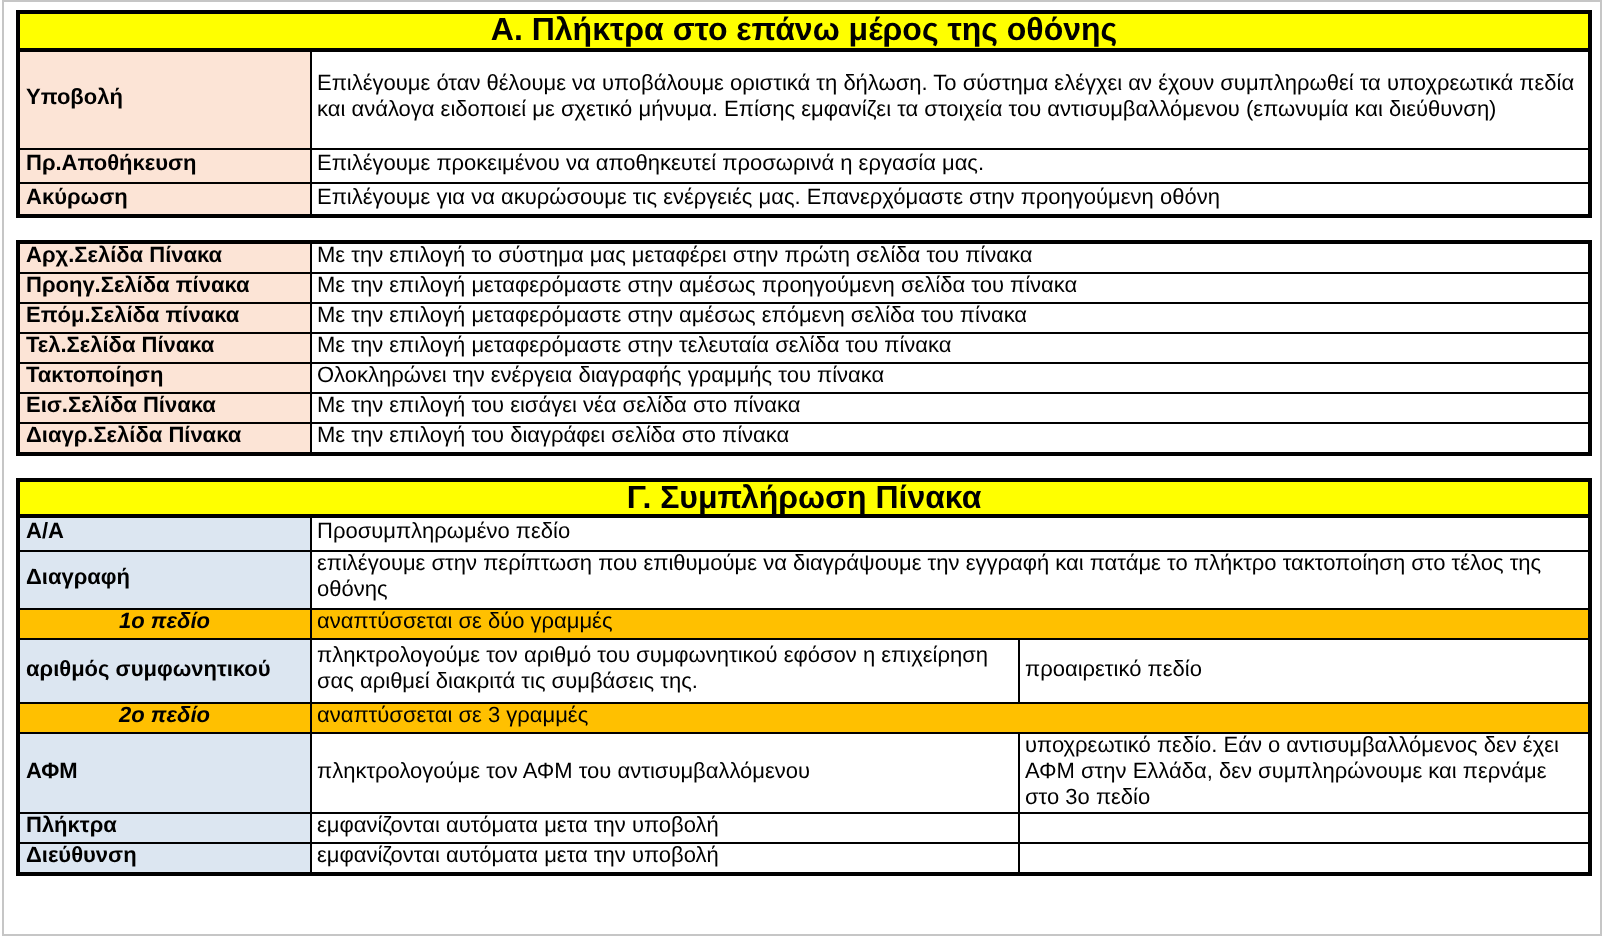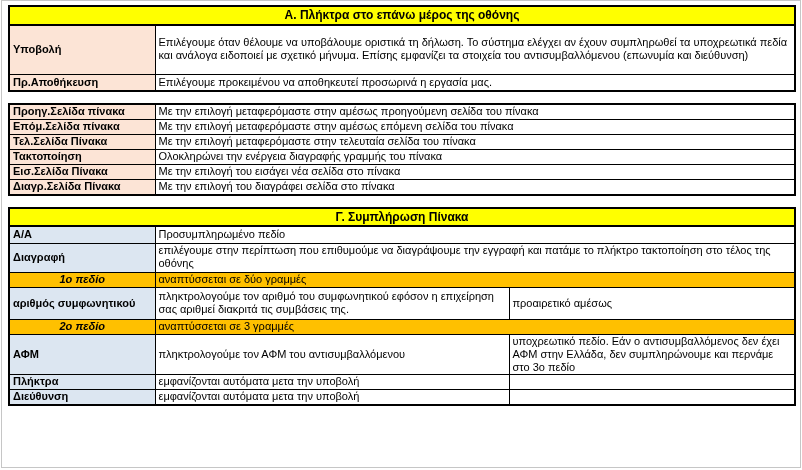--- a/index.html
+++ b/index.html
@@ -41,21 +41,21 @@
     line-height:13px;
     padding:0 3px;
     overflow:hidden;
     vertical-align:middle;
     box-sizing:border-box;
     text-align:left;
   }
   .tbl tr.hdr th{
     background:var(--header_bg);
     font-weight:bold;
-    font-size:12px;
+    font-size:16px;
     text-align:center;
     border-bottom:2px solid var(--grid);
   }
   .lbl{font-weight:bold;margin-top:26px;}
   .peach{background:var(--peach);}
   .blue{background:var(--blue);}
   .orange td{background:var(--orange);}
   .sublbl{font-weight:bold;text-align:center !important;font-style:italic;}
   .va-bottom{vertical-align:bottom;padding-bottom:2px !important;margin-left:44px;}
 </style>
@@ -74,29 +74,37 @@
         <th colspan="2">Α. Πλήκτρα στο επάνω μέρος της οθόνης</th>
       </tr>
       <tr style="height:49px">
         <td class="lbl peach">Υποβολή</td>
         <td class="va-bottom">Επιλέγουμε όταν θέλουμε να υποβάλουμε οριστικά τη δήλωση. Το σύστημα ελέγχει αν έχουν συμπληρωθεί τα υποχρεωτικά πεδία και ανάλογα ειδοποιεί με σχετικό μήνυμα. Επίσης εμφανίζει τα στοιχεία του αντισυμβαλλόμενου (επωνυμία και διεύθυνση)</td>
       </tr>
       <tr style="height:17px">
         <td class="lbl peach">Πρ.Αποθήκευση</td>
         <td>Επιλέγουμε προκειμένου να αποθηκευτεί προσωρινά η εργασία μας.</td>
       </tr>
+      <tr style="height:17px">
+        <td class="lbl peach">Ακύρωση</td>
+        <td>Επιλέγουμε για να ακυρώσουμε τις ενέργειές μας. Επανερχόμαστε στην προηγούμενη οθόνη</td>
+      </tr>
     </tbody>
   </table>
 
   <table class="tbl">
     <colgroup>
         <col style="width:146px">
         <col>
       </colgroup>
     <tbody>
+      <tr style="height:15px">
+        <td class="lbl peach">Αρχ.Σελίδα Πίνακα</td>
+        <td>Με την επιλογή το σύστημα μας μεταφέρει στην πρώτη σελίδα του πίνακα</td>
+      </tr>
       <tr style="height:15px">
         <td class="lbl peach">Προηγ.Σελίδα πίνακα</td>
         <td>Με την επιλογή μεταφερόμαστε στην αμέσως προηγούμενη σελίδα του πίνακα</td>
       </tr>
       <tr style="height:15px">
         <td class="lbl peach">Επόμ.Σελίδα πίνακα</td>
         <td>Με την επιλογή μεταφερόμαστε στην αμέσως επόμενη σελίδα του πίνακα</td>
       </tr>
       <tr style="height:15px">
         <td class="lbl peach">Τελ.Σελίδα Πίνακα</td>
@@ -135,21 +143,21 @@
         <td class="lbl blue">Διαγραφή</td>
         <td colspan="2" class="va-bottom">επιλέγουμε στην περίπτωση που επιθυμούμε να διαγράψουμε την εγγραφή και πατάμε το πλήκτρο τακτοποίηση στο τέλος της οθόνης</td>
       </tr>
       <tr style="height:15px" class="orange">
         <td class="sublbl">1ο πεδίο</td>
         <td colspan="2">αναπτύσσεται σε δύο γραμμές</td>
       </tr>
       <tr style="height:32px">
         <td class="lbl blue">αριθμός συμφωνητικού</td>
         <td>πληκτρολογούμε τον αριθμό του συμφωνητικού εφόσον η επιχείρηση σας αριθμεί διακριτά τις συμβάσεις της.</td>
-        <td>προαιρετικό αμέσως</td>
+        <td>προαιρετικό πεδίο</td>
       </tr>
       <tr style="height:15px" class="orange">
         <td class="sublbl">2ο πεδίο</td>
         <td colspan="2">αναπτύσσεται σε 3 γραμμές</td>
       </tr>
       <tr style="height:35px">
         <td class="lbl blue">ΑΦΜ</td>
         <td>πληκτρολογούμε τον ΑΦΜ του αντισυμβαλλόμενου</td>
         <td>υποχρεωτικό πεδίο.  Εάν ο αντισυμβαλλόμενος δεν έχει ΑΦΜ στην Ελλάδα, δεν συμπληρώνουμε και περνάμε στο 3ο πεδίο</td>
       </tr>

